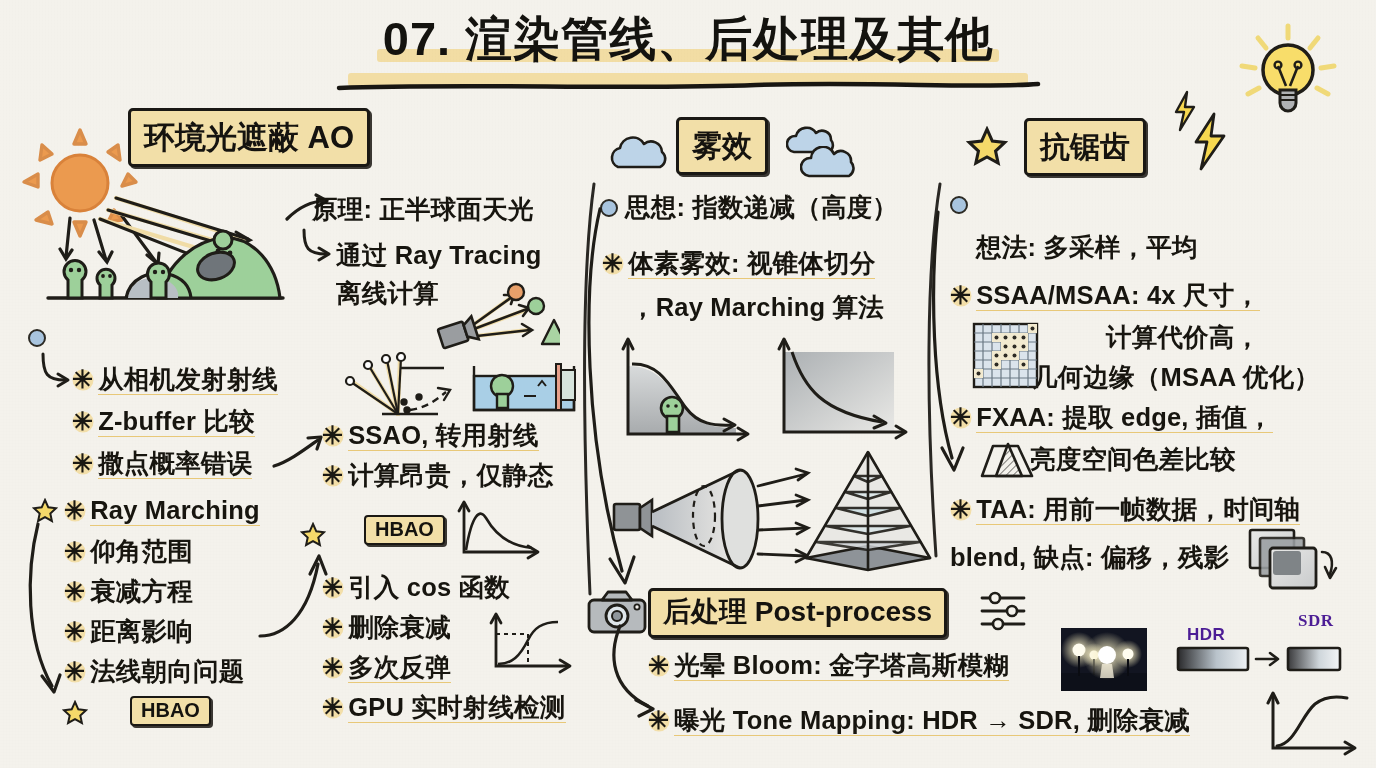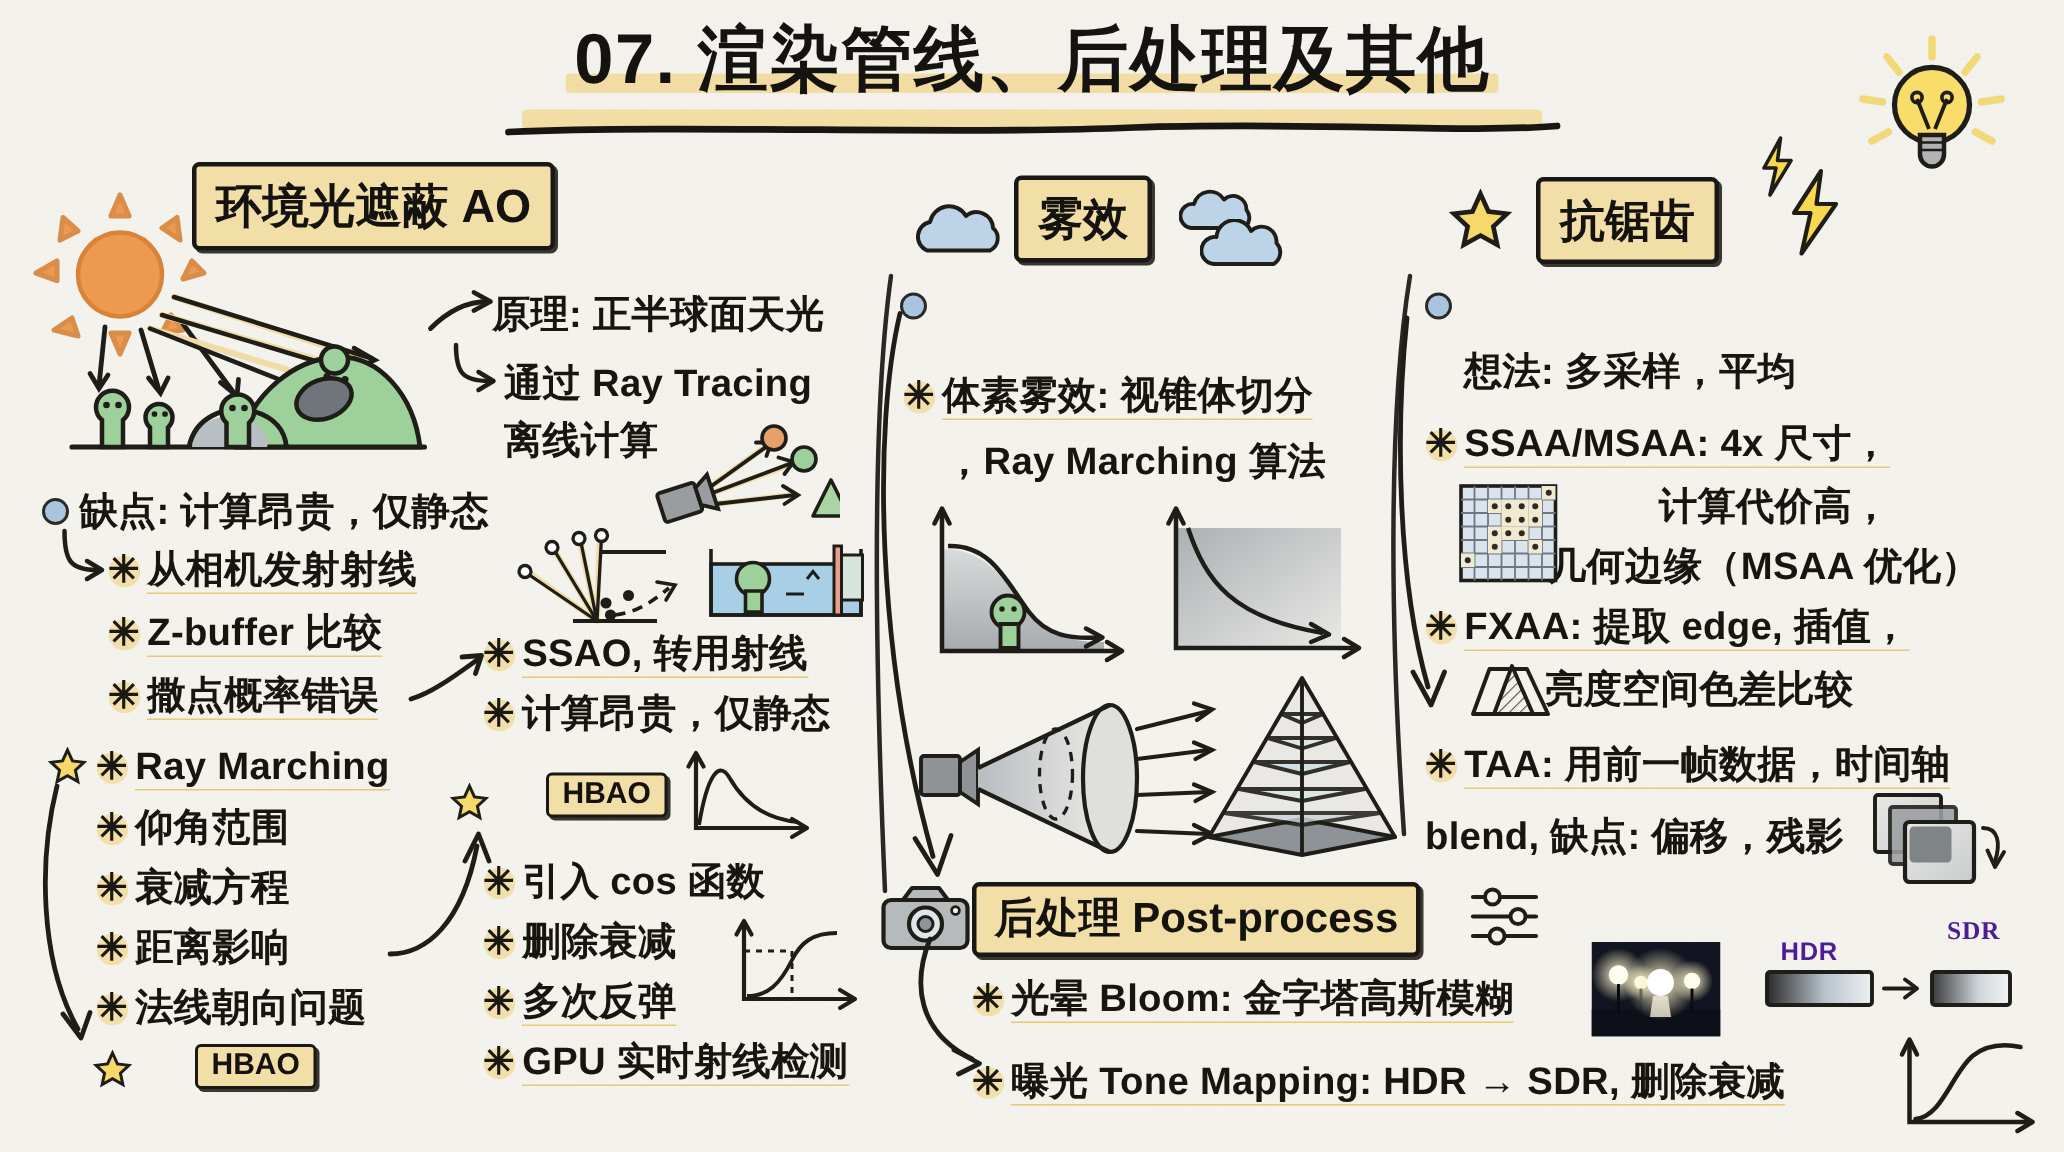--- a/index.html
+++ b/index.html
@@ -183,21 +183,21 @@
   </svg>
 </div>
 
 <div class="abs" style="left:285px;top:185px;">
   <svg width="46" height="40" viewBox="0 0 46 40">
     <path d="M2 34 C 14 22, 26 16, 40 16" stroke="#1f1d18" stroke-width="3.2" fill="none" stroke-linecap="round"></path>
     <path d="M31 10 L42 16 L31 22" stroke="#1f1d18" stroke-width="3.2" fill="none" stroke-linecap="round" stroke-linejoin="round"></path>
   </svg>
 </div>
 
-<div class="abs ln" style="left:328px;top:192px;">原理: 正半球面天光</div>
+<div class="abs ln" style="left:312px;top:192px;">原理: 正半球面天光</div>
 
 <div class="abs" style="left:300px;top:228px;">
   <svg width="34" height="36" viewBox="0 0 34 36">
     <path d="M4 2 C 4 20, 8 26, 26 26" stroke="#1f1d18" stroke-width="3" fill="none" stroke-linecap="round"></path>
     <path d="M19 20 L29 26 L19 32" stroke="#1f1d18" stroke-width="3" fill="none" stroke-linecap="round" stroke-linejoin="round"></path>
   </svg>
 </div>
 <div class="abs ln" style="left:336px;top:238px;">通过 Ray Tracing</div>
 <div class="abs ln" style="left:336px;top:276px;">离线计算</div>
 
@@ -261,21 +261,21 @@
     <circle cx="32" cy="26" r="11" fill="#9dd09a" stroke="#1f1d18" stroke-width="2.4"></circle>
     <path d="M27 34 L27 48 L38 48 L38 34 Z" fill="#9dd09a" stroke="#1f1d18" stroke-width="2.4"></path>
     <rect x="86" y="4" width="5" height="46" fill="#e8a08a" stroke="#1f1d18" stroke-width="2"></rect>
     <rect x="91" y="10" width="14" height="30" fill="#d6e4dc" stroke="#1f1d18" stroke-width="2"></rect>
     <line x1="54" y1="36" x2="66" y2="36" stroke="#1f1d18" stroke-width="2"></line>
     <path d="M68 26 l4 -5 l4 5" fill="none" stroke="#1f1d18" stroke-width="2"></path>
   </svg>
 </div>
 
 <div class="abs ln" style="left:28px;top:323px;">
-  <span class="bullet-o"></span><span>缺点: 计算昂贵，仅静态</span>
+  <span class="bullet-o"></span>
 </div>
 
 <div class="abs" style="left:38px;top:352px;">
   <svg width="34" height="38" viewBox="0 0 34 38">
     <path d="M5 2 C 5 22, 9 28, 27 28" stroke="#1f1d18" stroke-width="3" fill="none" stroke-linecap="round"></path>
     <path d="M20 22 L30 28 L20 34" stroke="#1f1d18" stroke-width="3" fill="none" stroke-linecap="round" stroke-linejoin="round"></path>
   </svg>
 </div>
 
 <div class="abs ln" style="left:72px;top:362px;">
@@ -406,21 +406,21 @@
     <path d="M8 27 a8 8 0 0 1 2 -16 a11 11 0 0 1 20 -3 a9 9 0 0 1 15 7 a8 8 0 0 1 -2 12 Z" fill="#bdd4e8" stroke="#1f1d18" stroke-width="2.6" stroke-linejoin="round"></path>
   </svg>
 </div>
 <div class="abs" style="left:800px;top:146px;">
   <svg width="64" height="38" viewBox="0 0 64 38">
     <path d="M9 30 a9 9 0 0 1 2 -18 a12 12 0 0 1 23 -4 a10 10 0 0 1 17 8 a9 9 0 0 1 -2 14 Z" fill="#bdd4e8" stroke="#1f1d18" stroke-width="2.6" stroke-linejoin="round"></path>
   </svg>
 </div>
 
 <div class="abs ln" style="left:600px;top:190px;">
-  <span class="bullet-o"></span>
+  <span class="bullet-o"></span><span>思想: 指数递减（高度）</span>
 </div>
 <div class="abs ln" style="left:602px;top:246px;">
   <span class="ast">✳</span><span class="u">体素雾效: 视锥体切分</span>
 </div>
 <div class="abs ln" style="left:630px;top:290px;">，Ray Marching 算法</div>
 
 <div class="abs" style="left:580px;top:205px;">
   <svg width="80" height="390" viewBox="0 0 80 390">
     <path d="M20 4 C 2 80, 4 230, 42 366" stroke="#1f1d18" stroke-width="3.2" fill="none" stroke-linecap="round"></path>
     <path d="M30 354 L45 378 L54 352" stroke="#1f1d18" stroke-width="3.2" fill="none" stroke-linecap="round" stroke-linejoin="round"></path>

